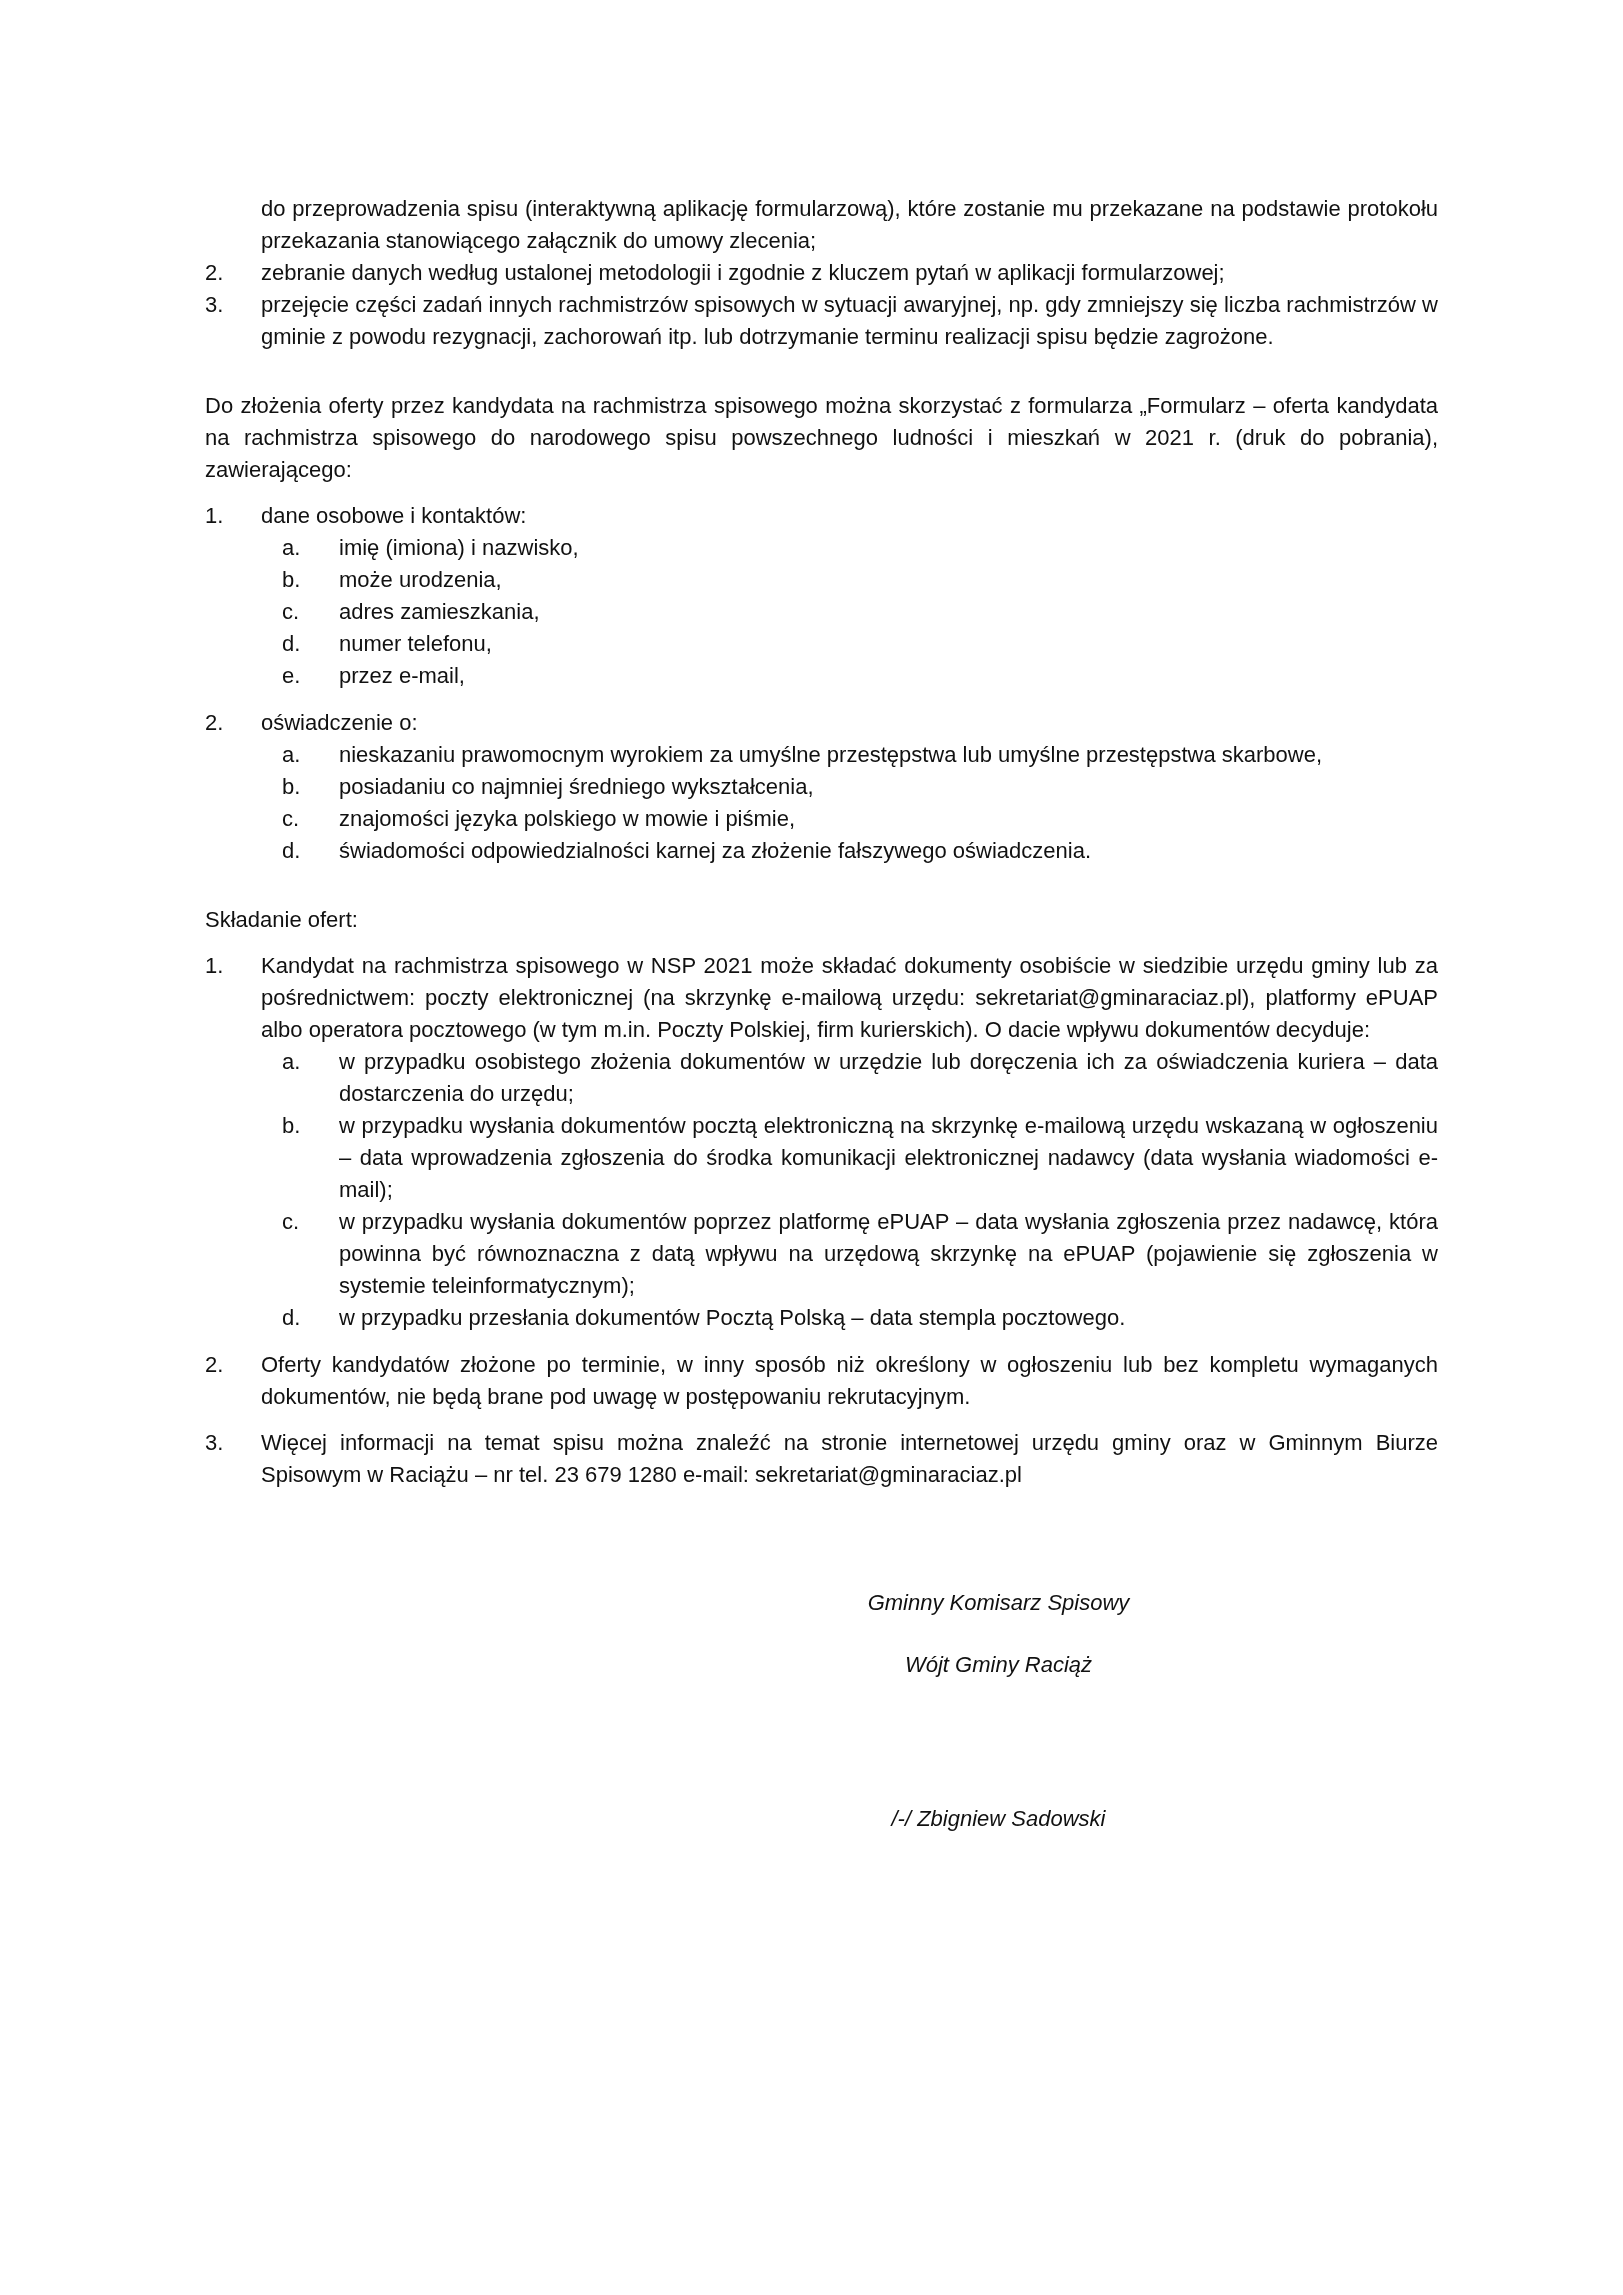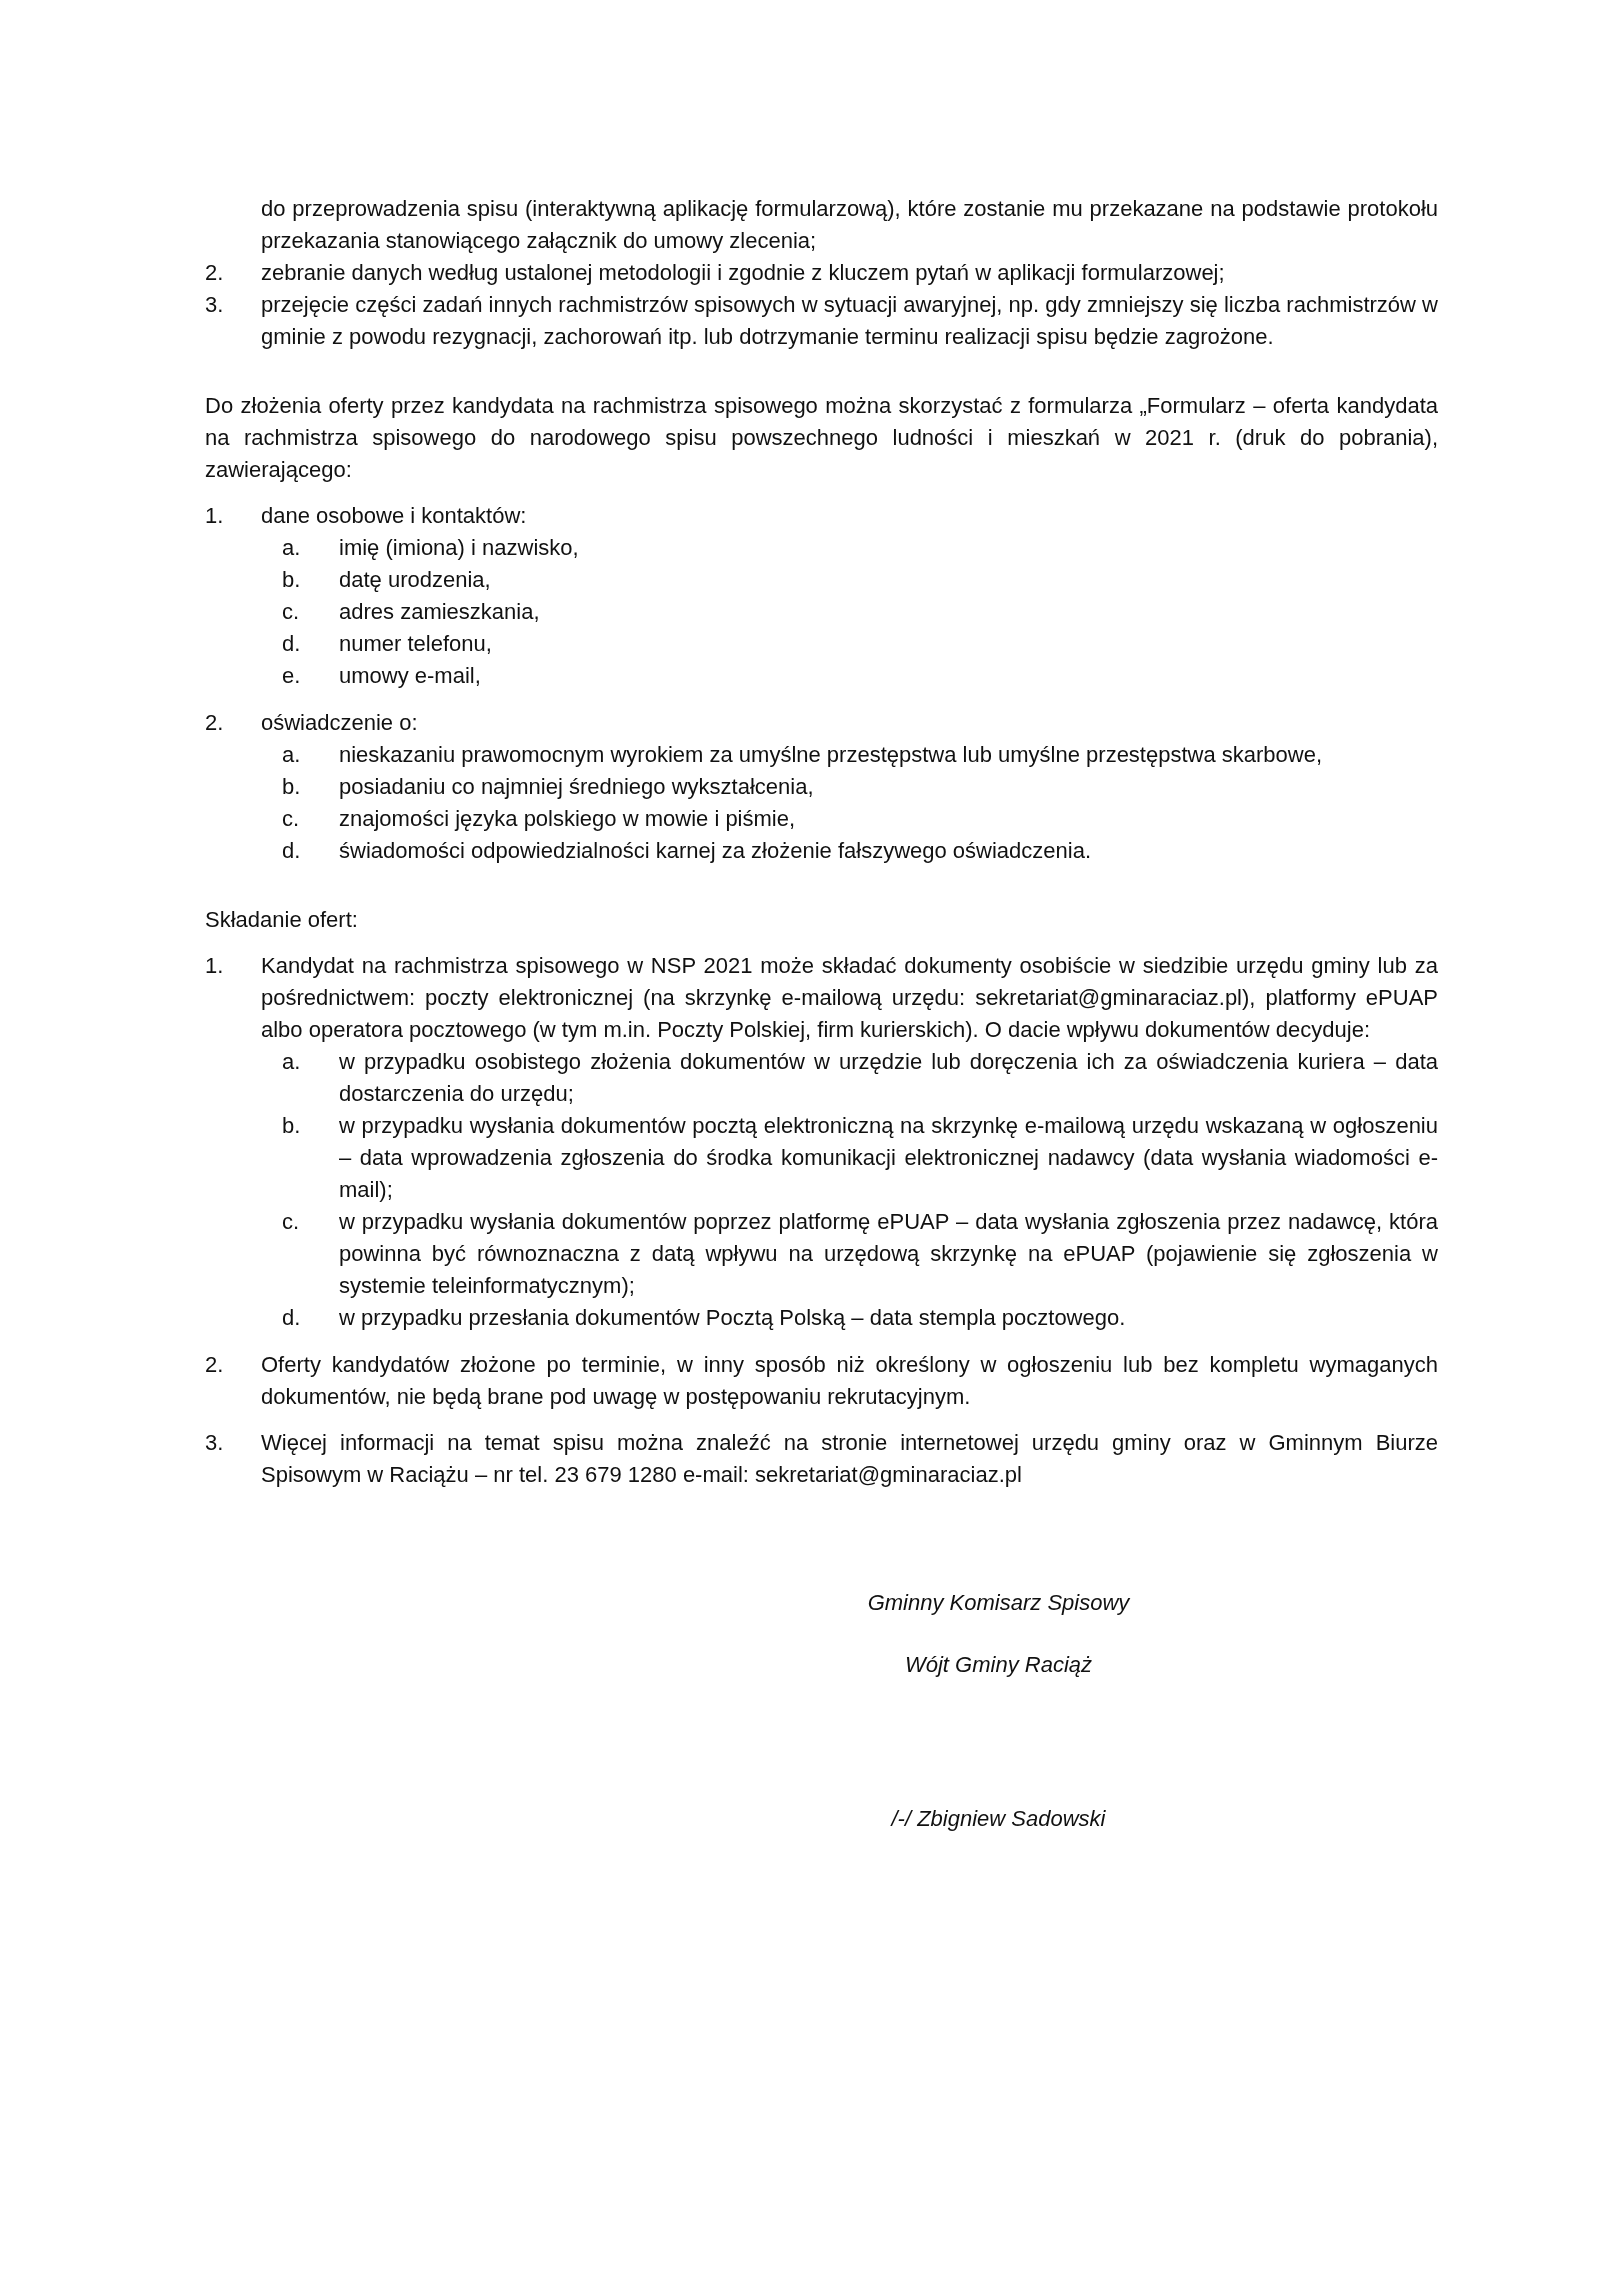--- a/index.html
+++ b/index.html
@@ -42,24 +42,24 @@
     <span class="bold">Do złożenia oferty przez kandydata na rachmistrza spisowego można skorzystać z formularza „Formularz – oferta kandydata na rachmistrza spisowego do narodowego spisu powszechnego ludności i mieszkań w 2021 r.</span><span> (druk do pobrania), </span><span class="bold">zawierającego</span><span>:</span>
   </div>
 
   <div class="gap-s"></div>
 
   <div class="row">
     <span class="num">1.</span>
     <span>dane osobowe i kontaktów:</span>
   </div>
   <div class="sub"><span class="let">a.</span><span>imię (imiona) i nazwisko,</span></div>
-  <div class="sub"><span class="let">b.</span><span>datę urodzenia,</span></div>
+  <div class="sub"><span class="let">b.</span><span>może urodzenia,</span></div>
   <div class="sub"><span class="let">c.</span><span>adres zamieszkania,</span></div>
   <div class="sub"><span class="let">d.</span><span>numer telefonu,</span></div>
-  <div class="sub"><span class="let">e.</span><span>umowy e-mail,</span></div>
+  <div class="sub"><span class="let">e.</span><span>przez e-mail,</span></div>
 
   <div class="gap-s"></div>
 
   <div class="row">
     <span class="num">2.</span>
     <span>oświadczenie o:</span>
   </div>
   <div class="sub"><span class="let">a.</span><span>nieskazaniu prawomocnym wyrokiem za umyślne przestępstwa lub umyślne przestępstwa skarbowe,</span></div>
   <div class="sub"><span class="let">b.</span><span>posiadaniu co najmniej średniego wykształcenia,</span></div>
   <div class="sub"><span class="let">c.</span><span>znajomości języka polskiego w mowie i piśmie,</span></div>

